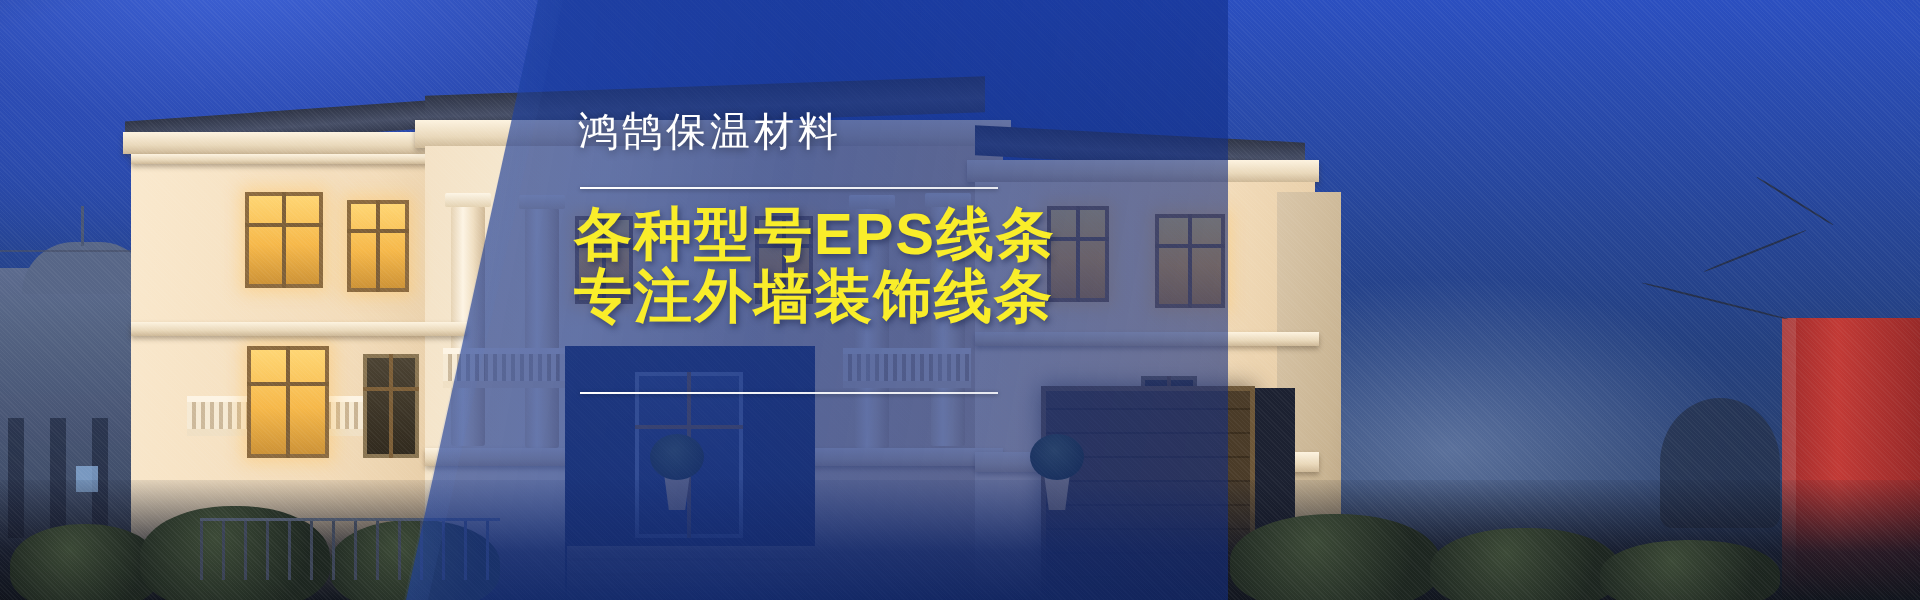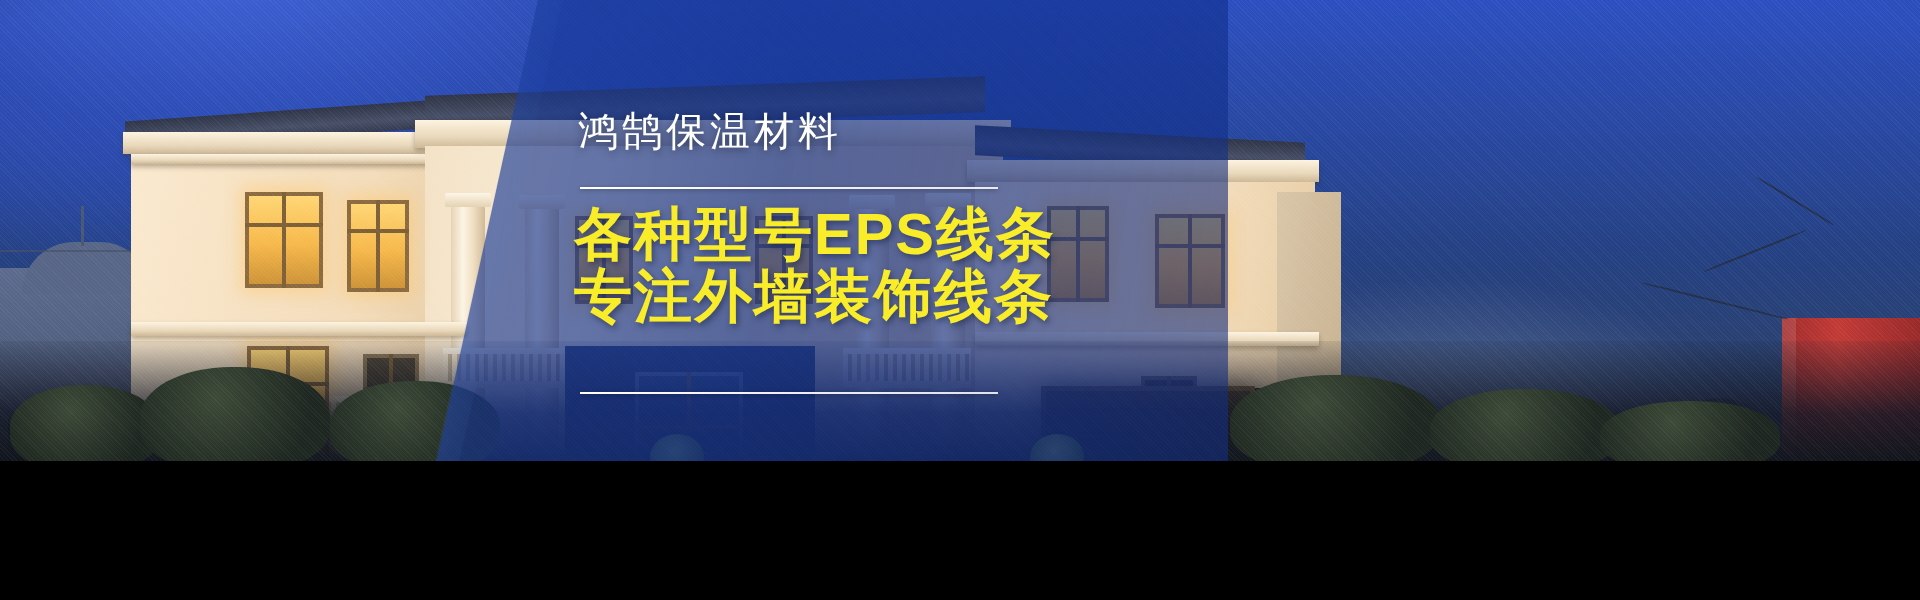--- a/index.html
+++ b/index.html
@@ -1,20 +1,20 @@
 <!DOCTYPE html>
 <html lang="zh"><head>
 <meta charset="utf-8">
 <style>
   html,body{margin:0;padding:0;background:#000;}
   *{box-sizing:border-box;}
 
   .banner{
     position:relative;
-    width:1920px;height:461px;
+    width:1920px;height:600px;
     overflow:hidden;
     font-family:"Liberation Sans","DejaVu Sans",sans-serif;
     background:#4c1d95;
   }
 
   
   .photo{position:absolute;inset:0;overflow:hidden;}
 
   
   .sky{

